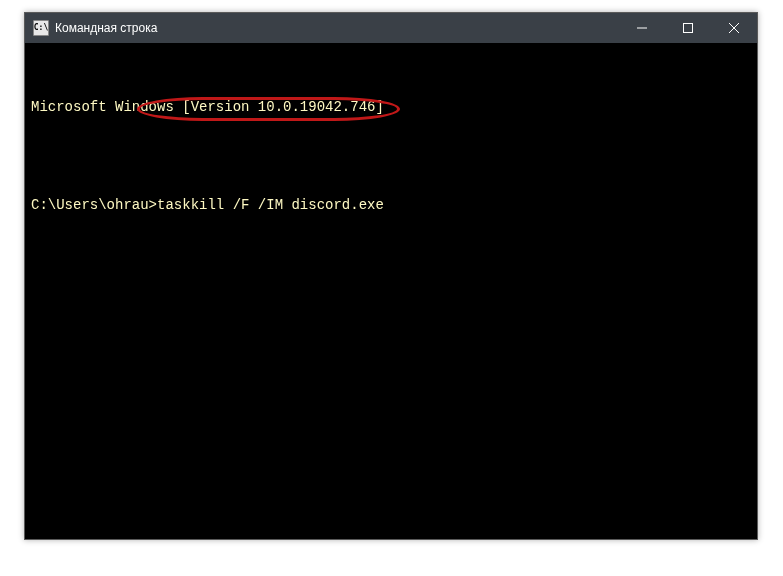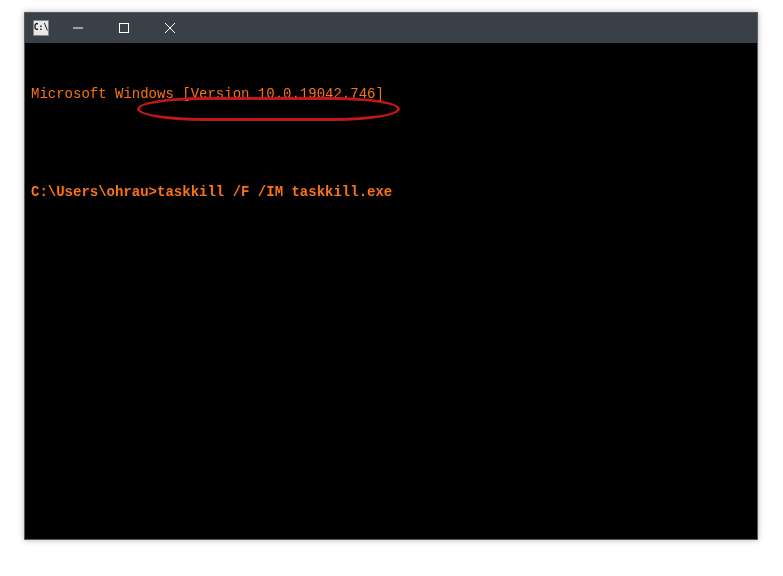--- a/index.html
+++ b/index.html
@@ -70,48 +70,48 @@
   .titlebar-btn svg {
     width: 10px;
     height: 10px;
     stroke: #ffffff;
     stroke-width: 1;
     fill: none;
   }
   .console-body {
     flex: 1;
     background: #000000;
-    padding: 3px 6px;
+    padding: 16px 6px;
     font-family: Consolas, "Courier New", monospace;
     font-size: 14px;
-    color: #f97316;
+    color: #fef9c3;
     line-height: 1.4;
     position: relative;
     white-space: pre;
   }
   .console-line {
     white-space: pre;
   }
   .highlight-oval {
     position: absolute;
     border: 3px solid #c01818;
     border-radius: 50% / 100%;
     pointer-events: none;
   }
   .prompt-line {
     display: inline;
-    font-weight: bold;
   }
 </style>
 </head>
 <body>
 
 <div class="window">
   <div class="titlebar">
     <div class="titlebar-icon">C:\</div>
+    <div class="titlebar-text">Командная строка</div>
     <div class="titlebar-buttons">
       <div class="titlebar-btn">
         <svg viewBox="0 0 10 10">
             <line x1="0" y1="5" x2="10" y2="5"></line>
           </svg>
       </div>
       <div class="titlebar-btn">
         <svg viewBox="0 0 10 10">
             <rect x="0.5" y="0.5" width="9" height="9"></rect>
           </svg>
@@ -121,17 +121,17 @@
             <line x1="0" y1="0" x2="10" y2="10"></line>
             <line x1="10" y1="0" x2="0" y2="10"></line>
           </svg>
       </div>
     </div>
   </div>
 
   <div class="console-body">
     <div class="console-line">Microsoft Windows [Version 10.0.19042.746]</div>
     <div class="console-line"></div>
-    <div class="console-line"><span class="prompt-line">C:\Users\ohrau&gt;</span><span class="prompt-line">taskkill /F /IM taskkill.exe</span></div>
+    <div class="console-line"><span class="prompt-line">C:\Users\ohrau&gt;</span><span class="prompt-line">taskkill /F /IM discord.exe</span></div>
 
     <div class="highlight-oval" style="left:112px; top:54px; width:263px; height:24px;"></div>
   </div>
 </div>
 
 </body></html>

